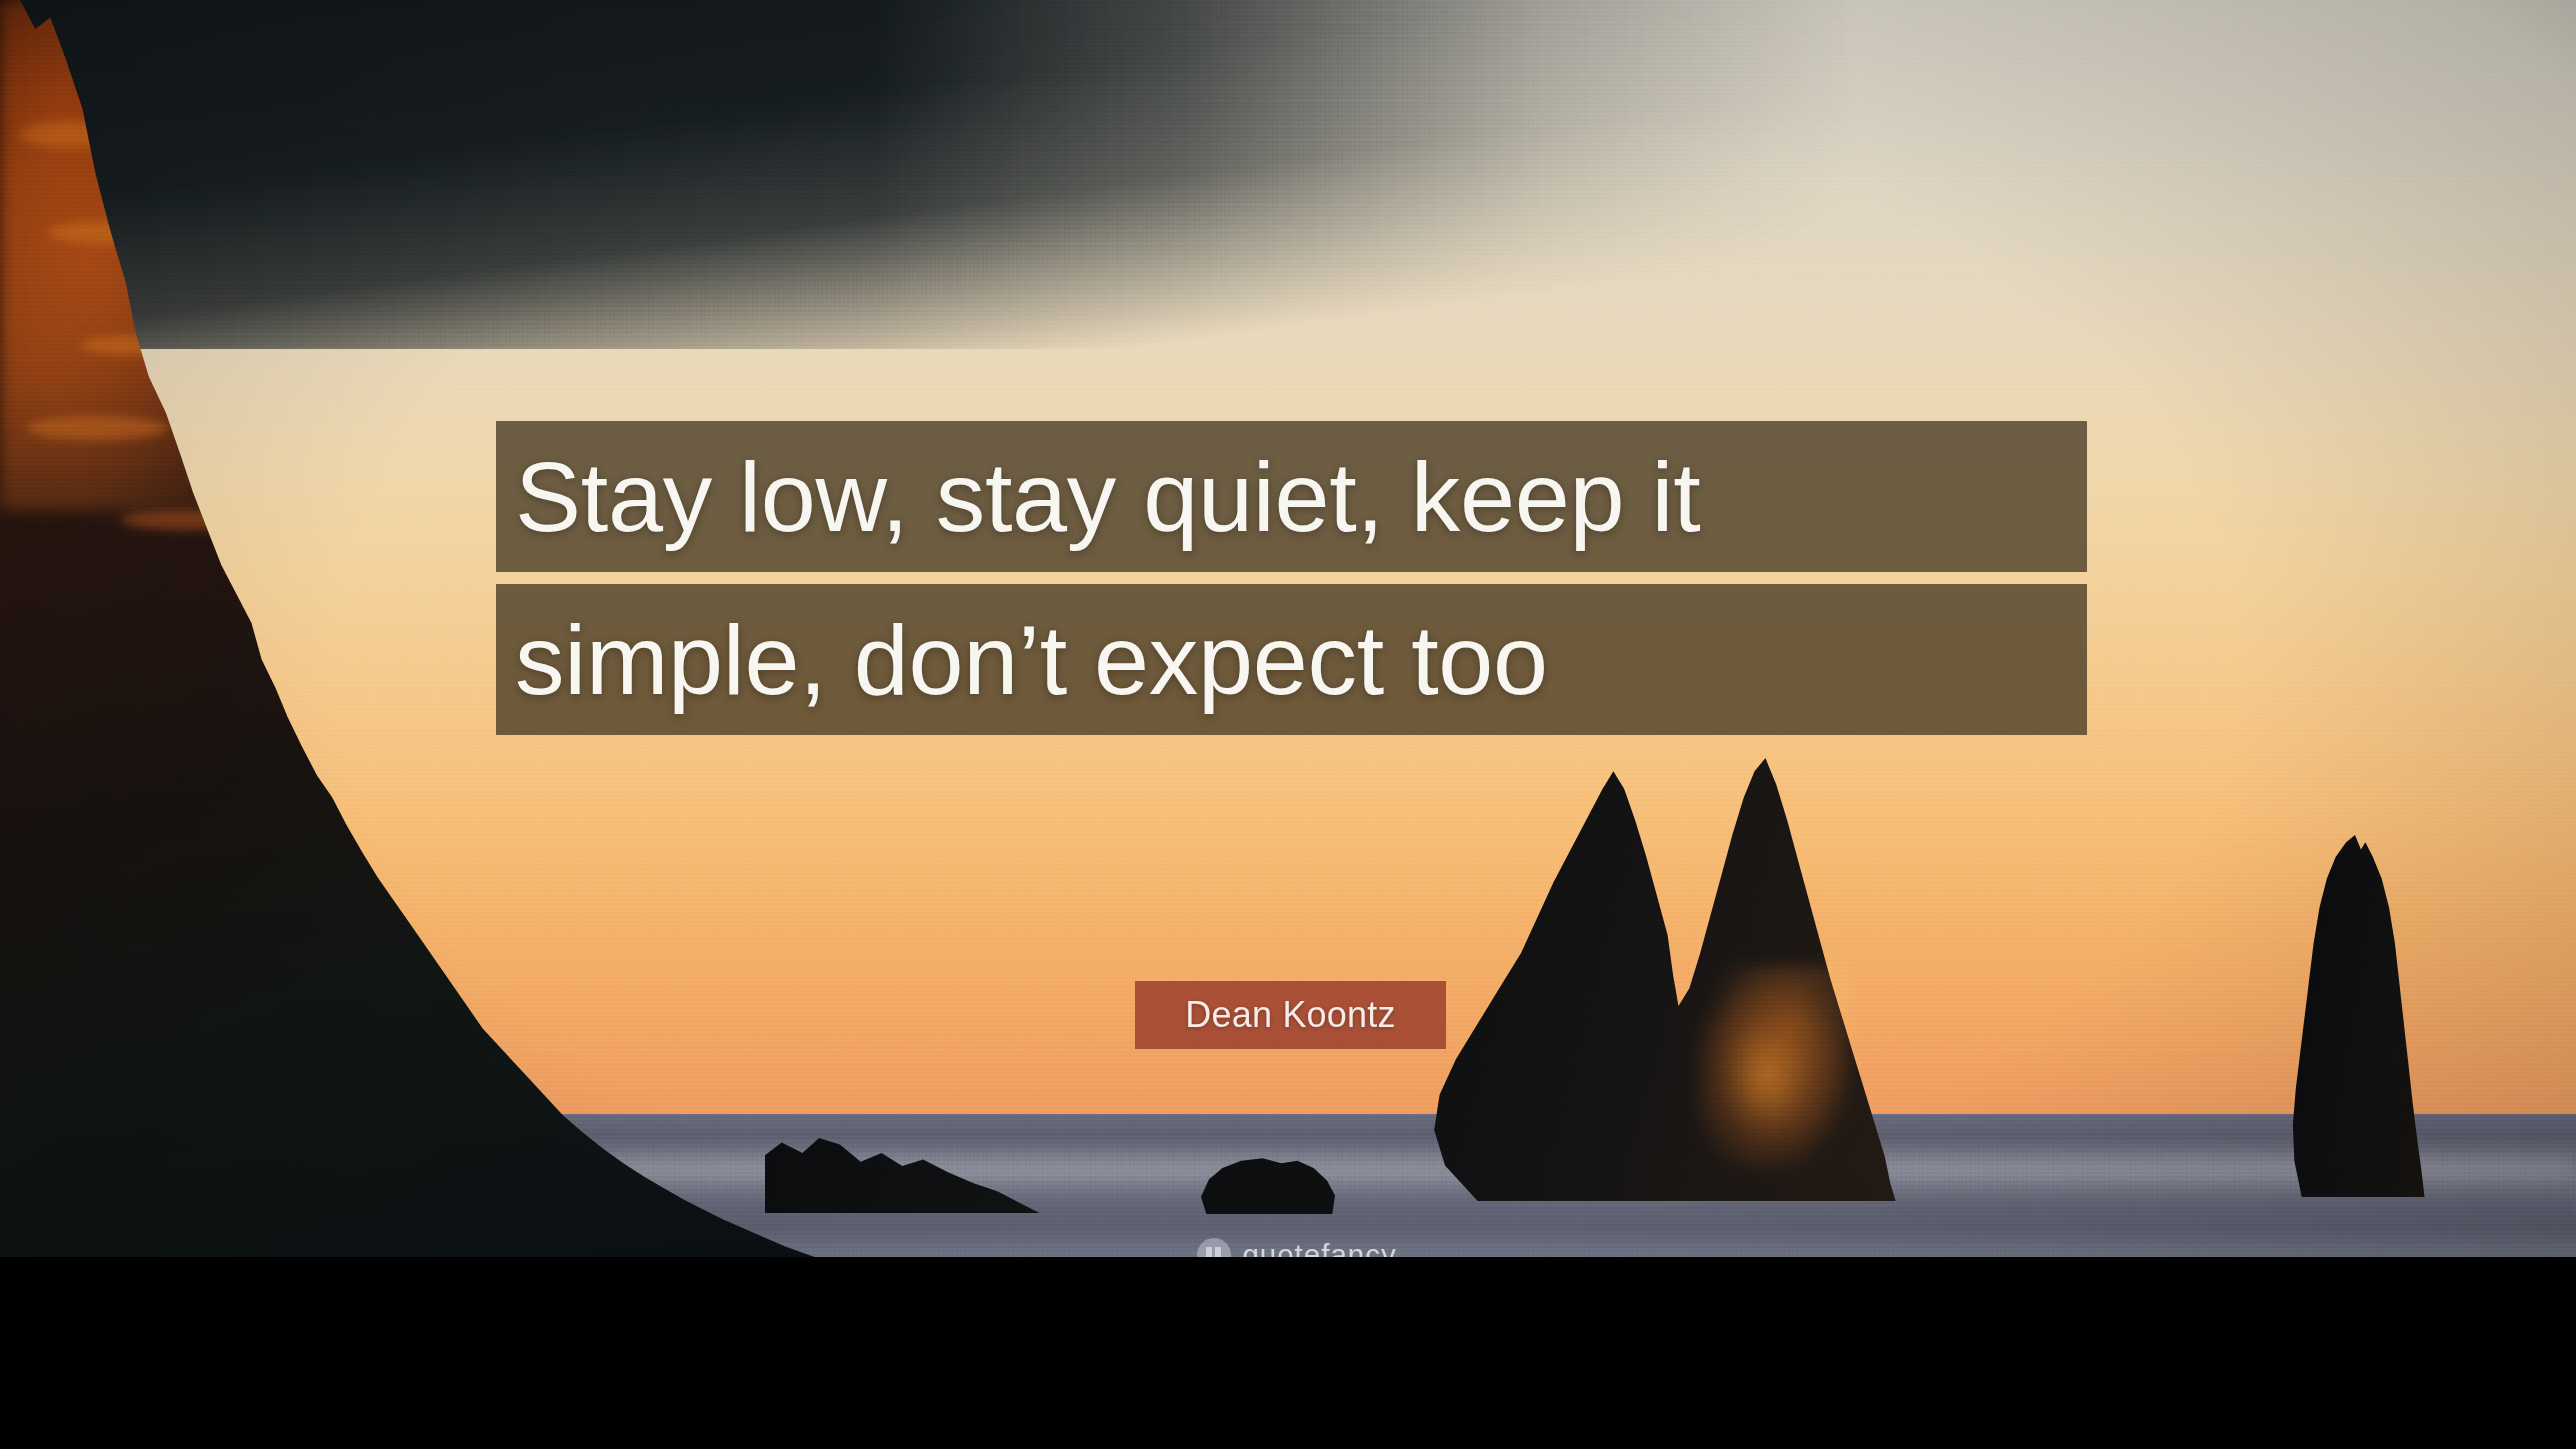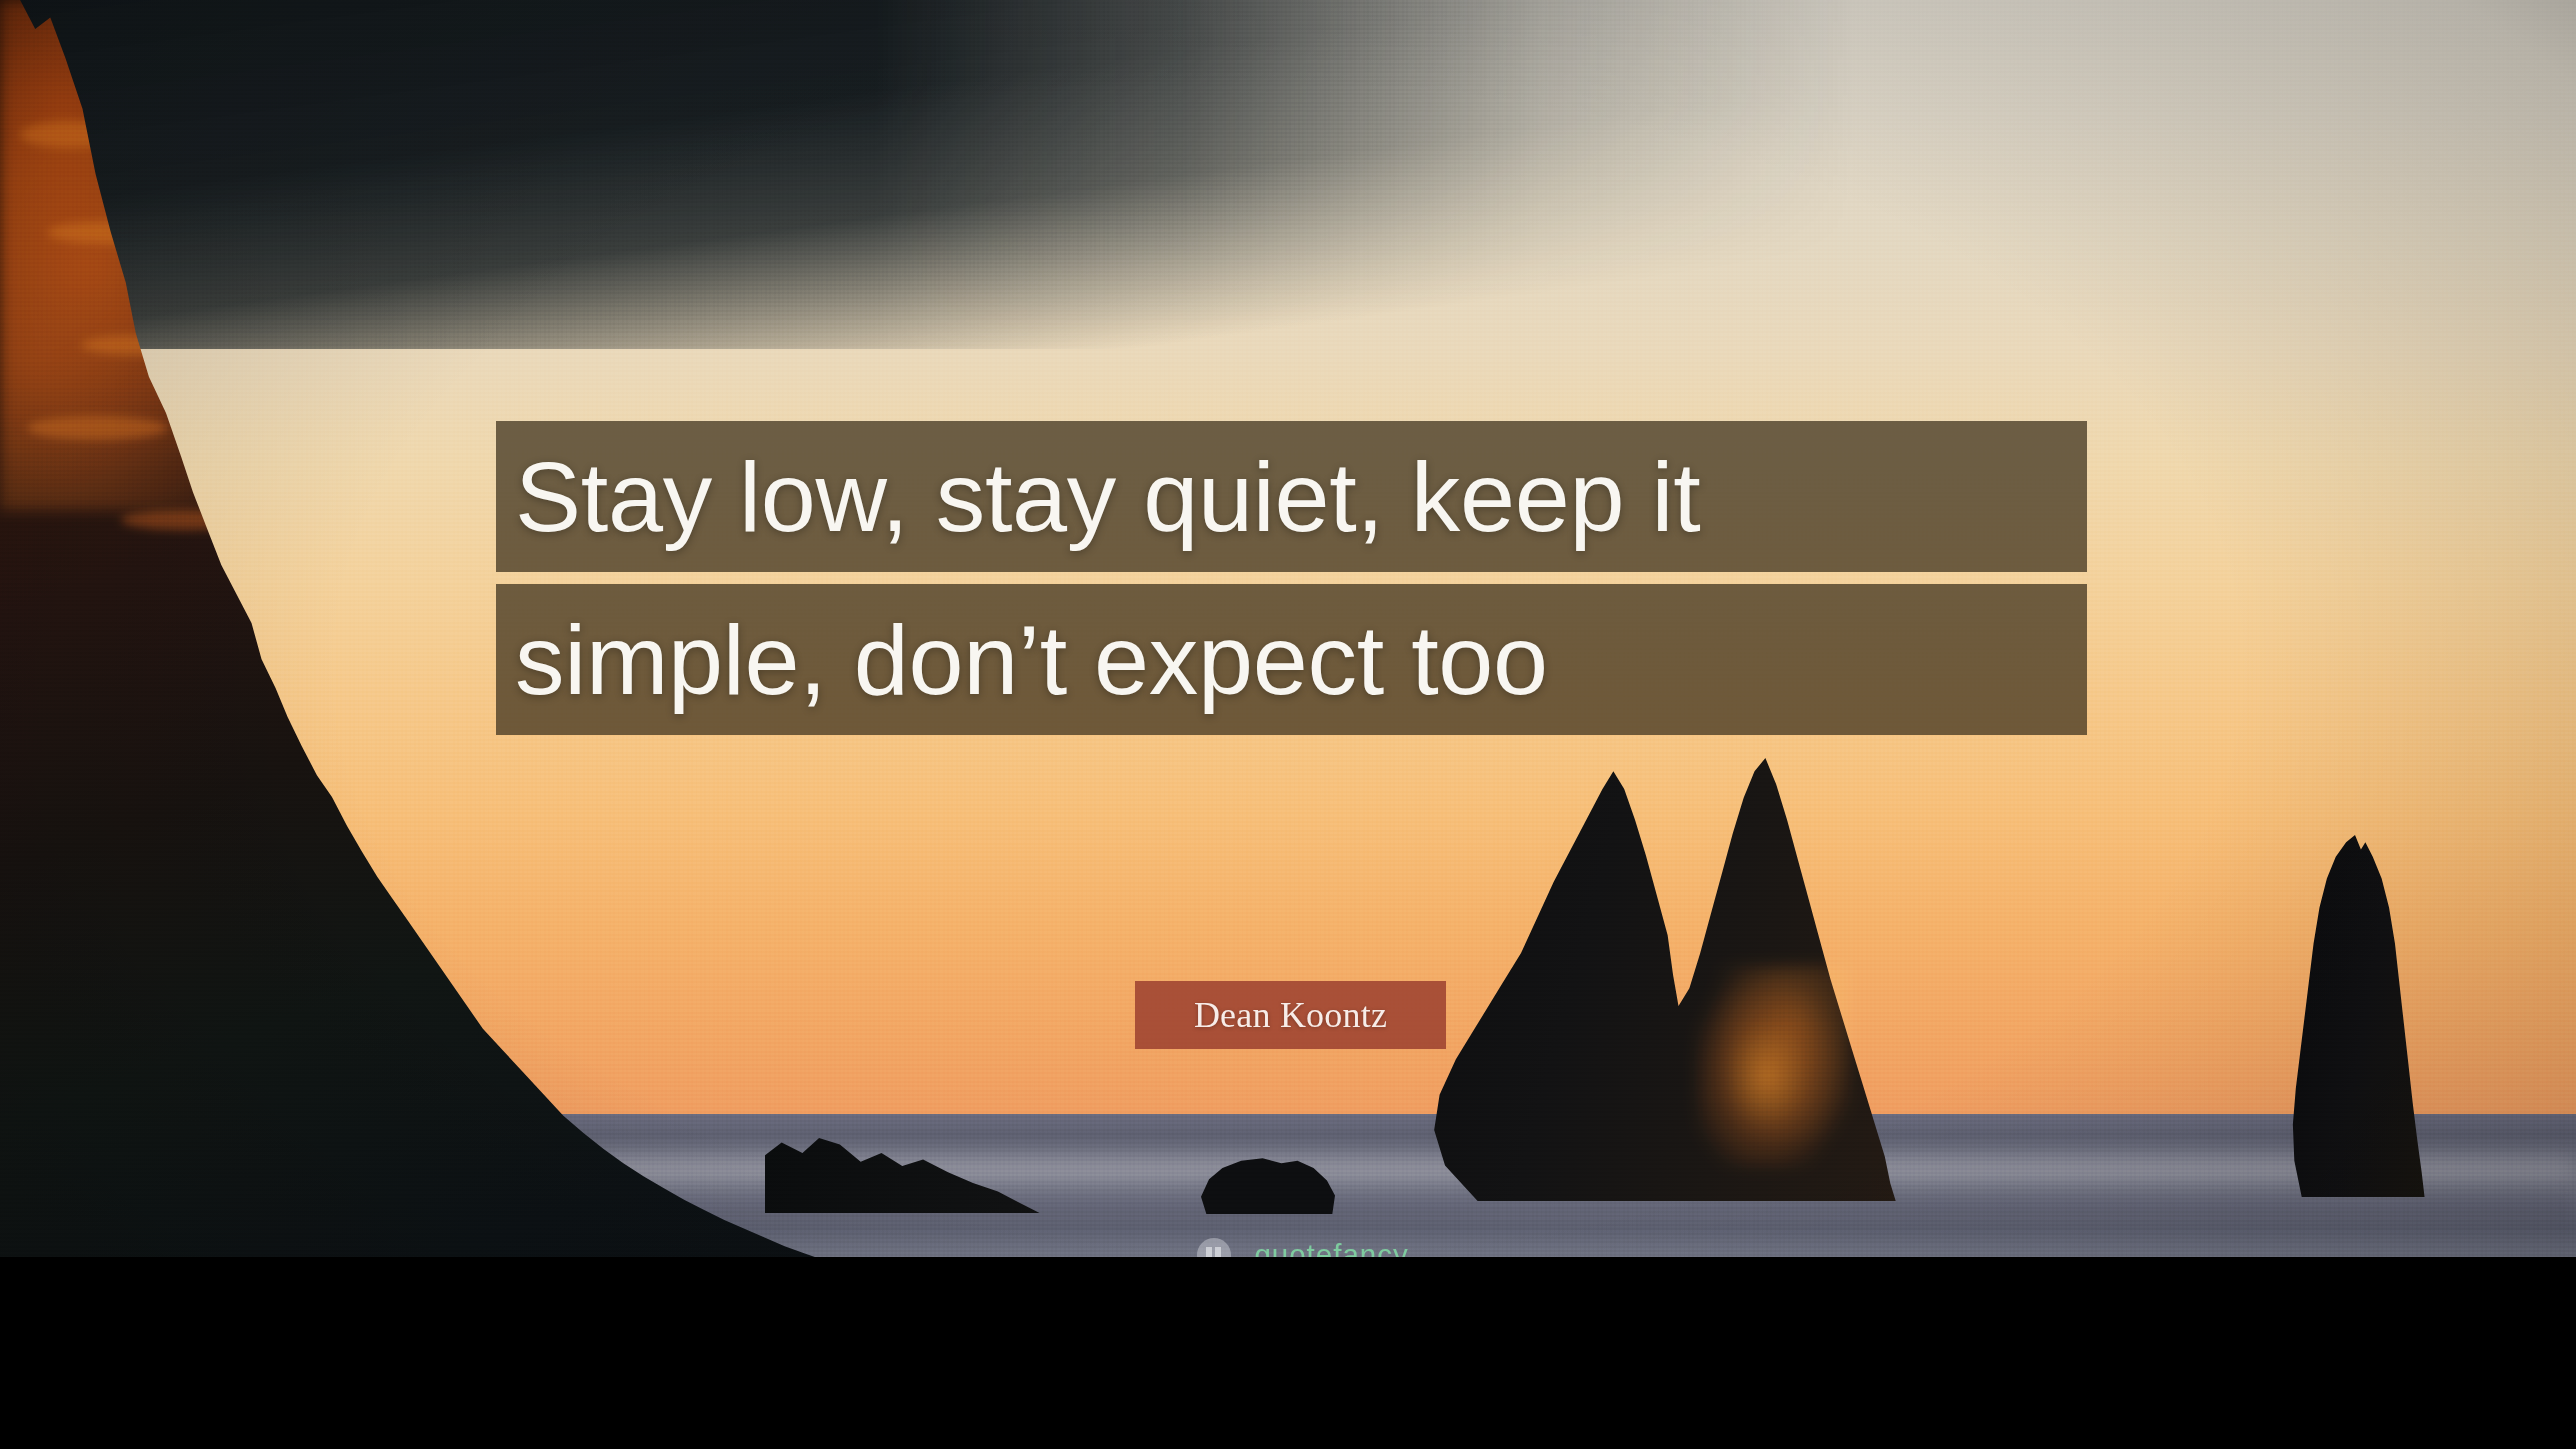--- a/index.html
+++ b/index.html
@@ -293,21 +293,20 @@
     width: 311px;
     height: 68px;
     background: rgba(150,58,44,0.80);
     color: #f7ece8;
     font-size: 36px;
     line-height: 68px;
     text-align: center;
     letter-spacing: 0.2px;
     text-shadow: 0 1.3px 4.7px rgba(0,0,0,0.28);
     box-sizing: border-box;
-    font-family: Liberation Serif, serif;
   }
 
   
   .watermark {
     position: absolute;
     left: 1197px;
     top: 1238px;
     display: flex;
     align-items: center;
     gap: 11.4px;
@@ -324,26 +323,25 @@
     content: "";
     position: absolute;
     top: 9.4px;
     width: 6px; height: 14.8px;
     background: #f2f4f7;
     border-radius: 0 0 2.7px 2.7px;
   }
   .wm-badge::before { left: 9.4px; }
   .wm-badge::after  { left: 18px; }
   .wm-text {
-    color: #86efac;
+    color: #ffffff;
     font-size: 29.5px;
     letter-spacing: 1px;
     font-weight: 300;
     white-space: nowrap;
-    margin-left: 12px;
   }
 
   
   .vignette {
     position: absolute;
     top: 0; left: 0;
     width: 2576px; height: 1449px;
     pointer-events: none;
     background: radial-gradient(ellipse at 50% 46%, rgba(0,0,0,0) 52%, rgba(0,0,0,0.16) 88%, rgba(0,0,0,0.30) 100%);
   }

